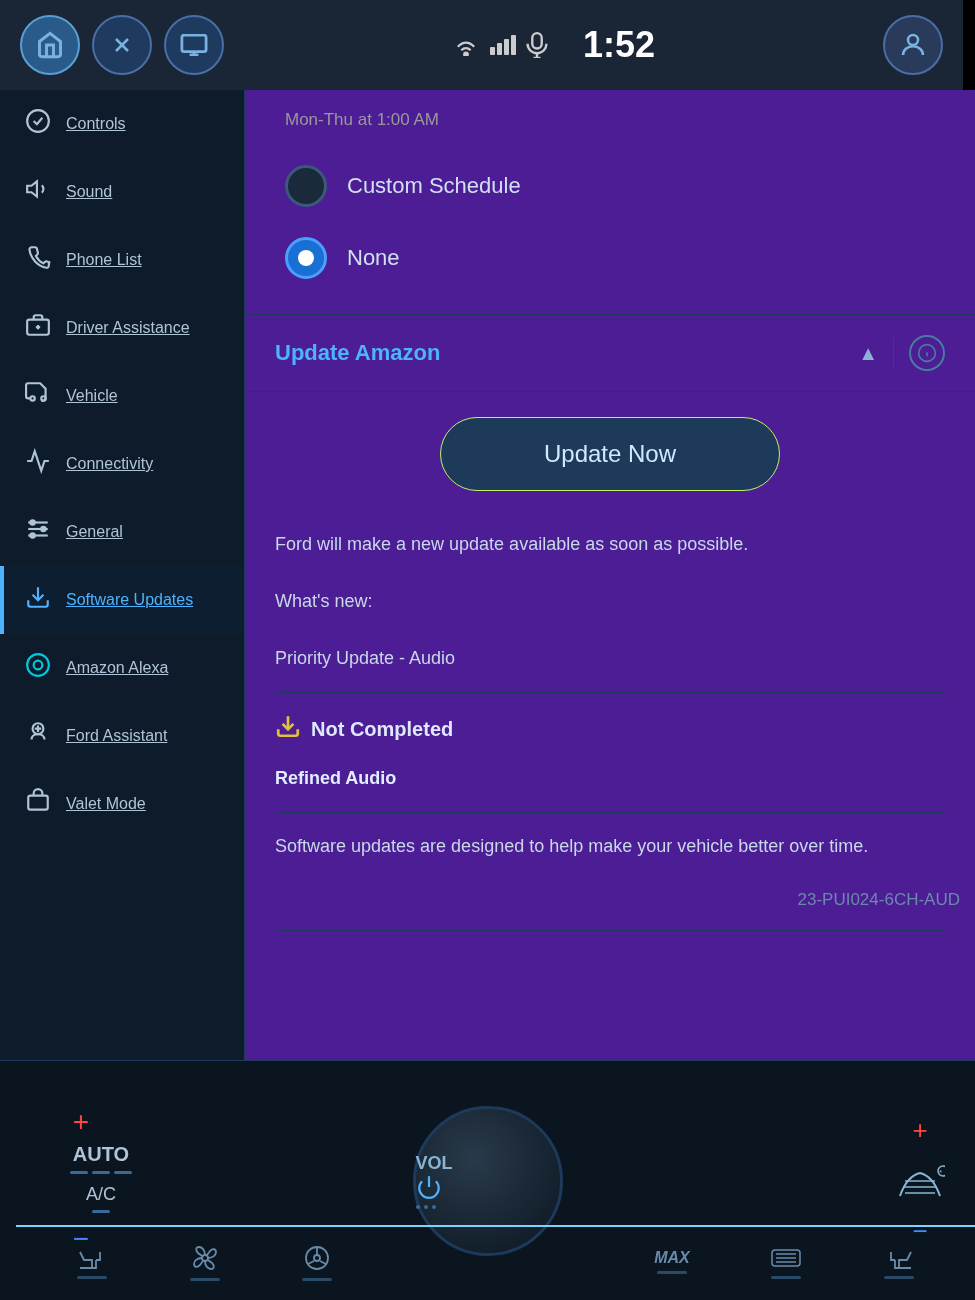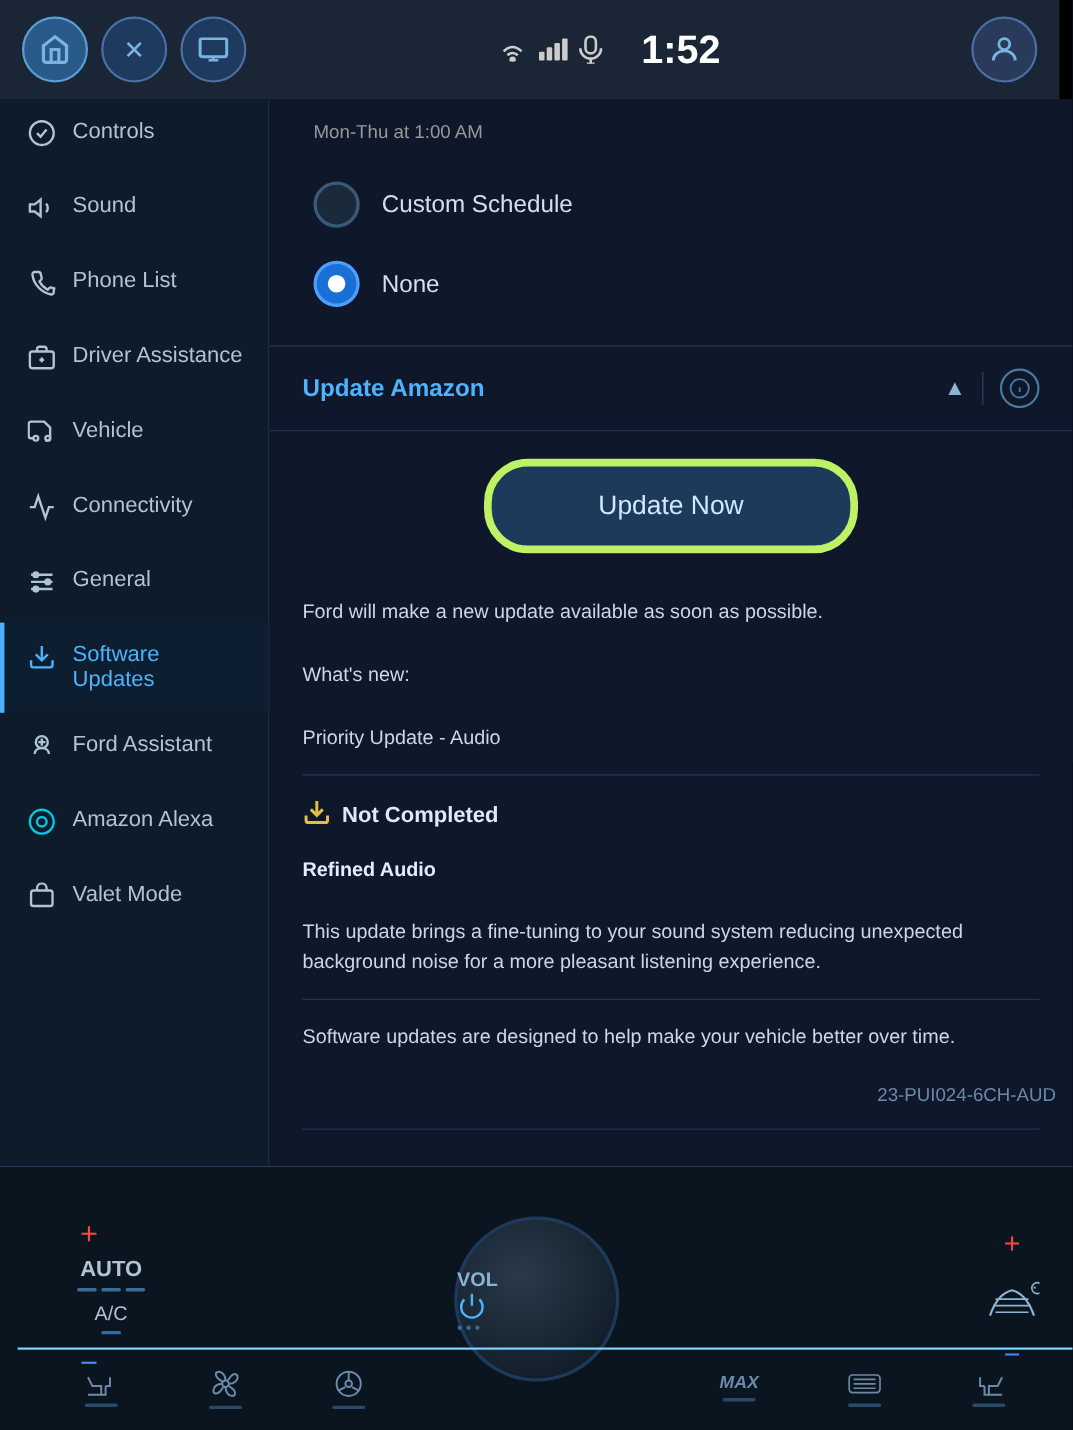--- a/index.html
+++ b/index.html
@@ -105,48 +105,49 @@
       width: 245px;
       background: #0d1b2a;
       border-right: 1px solid #1e3a5a;
       display: flex;
       flex-direction: column;
       overflow-y: auto;
     }
 
     .sidebar-item {
       display: flex;
-      align-items: flex-start;
+      align-items: center;
       gap: 14px;
       padding: 18px 20px;
       cursor: pointer;
       color: #b0c4d8;
-      font-size: 20px;
+      font-size: 16px;
       font-weight: 500;
       border-left: 4px solid transparent;
       transition: background 0.2s;
+      text-decoration: underline;
     }
 
     .sidebar-item.active {
       color: #4db3ff;
       border-left-color: #4db3ff;
       background: #0d1e30;
     }
 
     .sidebar-item .icon {
       font-size: 22px;
       color: inherit;
       min-width: 28px;
       text-align: center;
     }
 
     
     .content-area {
       flex: 1;
-      background: #0f172a;
+      background: #4c1d95;
       overflow-y: auto;
       padding: 0;
     }
 
     
     .schedule-section {
       padding: 20px 30px;
       border-bottom: 1px solid #1e3a5a;
     }
 
@@ -244,24 +245,24 @@
 
     
     .update-now-section {
       padding: 25px 30px;
       display: flex;
       justify-content: center;
     }
 
     .update-now-btn {
       width: 340px;
-      height: 86px;
+      height: 74px;
       border-radius: 40px;
       background: #1e3a5a;
-      border: 7px solid #bef264;
+      border: 1px solid #bef264;
       color: #d0e8ff;
       font-size: 24px;
       font-weight: 500;
       cursor: pointer;
       display: flex;
       align-items: center;
       justify-content: center;
     }
 
     
@@ -570,38 +571,38 @@
         <svg width="26" height="26" viewBox="0 0 24 24" fill="none" stroke="currentColor" stroke-width="2">
           <path d="M21 15v4a2 2 0 0 1-2 2H5a2 2 0 0 1-2-2v-4"></path>
           <polyline points="7 10 12 15 17 10"></polyline>
           <line x1="12" y1="15" x2="12" y2="3"></line>
         </svg>
       </span>
       <span>Software Updates</span>
     </div>
 
     <div class="sidebar-item">
+      <span class="icon" style="color:#00c8e0;">
+        <svg width="26" height="26" viewBox="0 0 24 24" fill="none" stroke="currentColor" stroke-width="2">
+          <circle cx="12" cy="12" r="10"></circle>
+          <circle cx="12" cy="12" r="4"></circle>
+        </svg>
+      </span>
+      <span>Amazon Alexa</span>
+    </div>
+
+    <div class="sidebar-item">
       <span class="icon">
         <svg width="26" height="26" viewBox="0 0 24 24" fill="none" stroke="currentColor" stroke-width="2">
           <circle cx="12" cy="8" r="5"></circle>
           <path d="M9 8h6M12 5v6"></path>
           <path d="M6 18c0-3 2.7-5 6-5s6 2 6 5"></path>
         </svg>
       </span>
       <span>Ford Assistant</span>
-    </div>
-
-    <div class="sidebar-item">
-      <span class="icon" style="color:#00c8e0;">
-        <svg width="26" height="26" viewBox="0 0 24 24" fill="none" stroke="currentColor" stroke-width="2">
-          <circle cx="12" cy="12" r="10"></circle>
-          <circle cx="12" cy="12" r="4"></circle>
-        </svg>
-      </span>
-      <span>Amazon Alexa</span>
     </div>
 
     <div class="sidebar-item">
       <span class="icon">
         <svg width="26" height="26" viewBox="0 0 24 24" fill="none" stroke="currentColor" stroke-width="2">
           <rect x="3" y="7" width="18" height="13" rx="2"></rect>
           <path d="M8 7V5a4 4 0 0 1 8 0v2"></path>
         </svg>
       </span>
       <span>Valet Mode</span>
@@ -665,23 +666,20 @@
           <line x1="12" y1="15" x2="12" y2="3"></line>
         </svg>
       </span>
       <span class="not-completed-label">Not Completed</span>
     </div>
 
     <div class="content-section">
       <p class="content-text bold">Refined Audio</p>
     </div>
 
-    <div class="content-section">
-      <p class="content-text">This update brings a fine-tuning to your sound system reducing unexpected background noise for a more pleasant listening experience.</p>
-    </div>
 
     <div class="divider-h"></div>
 
     <div class="content-section">
       <p class="content-text">Software updates are designed to help make your vehicle better over time.</p>
     </div>
 
     <div class="version-code">23-PUI024-6CH-AUD</div>
 
     <div class="divider-h"></div>

